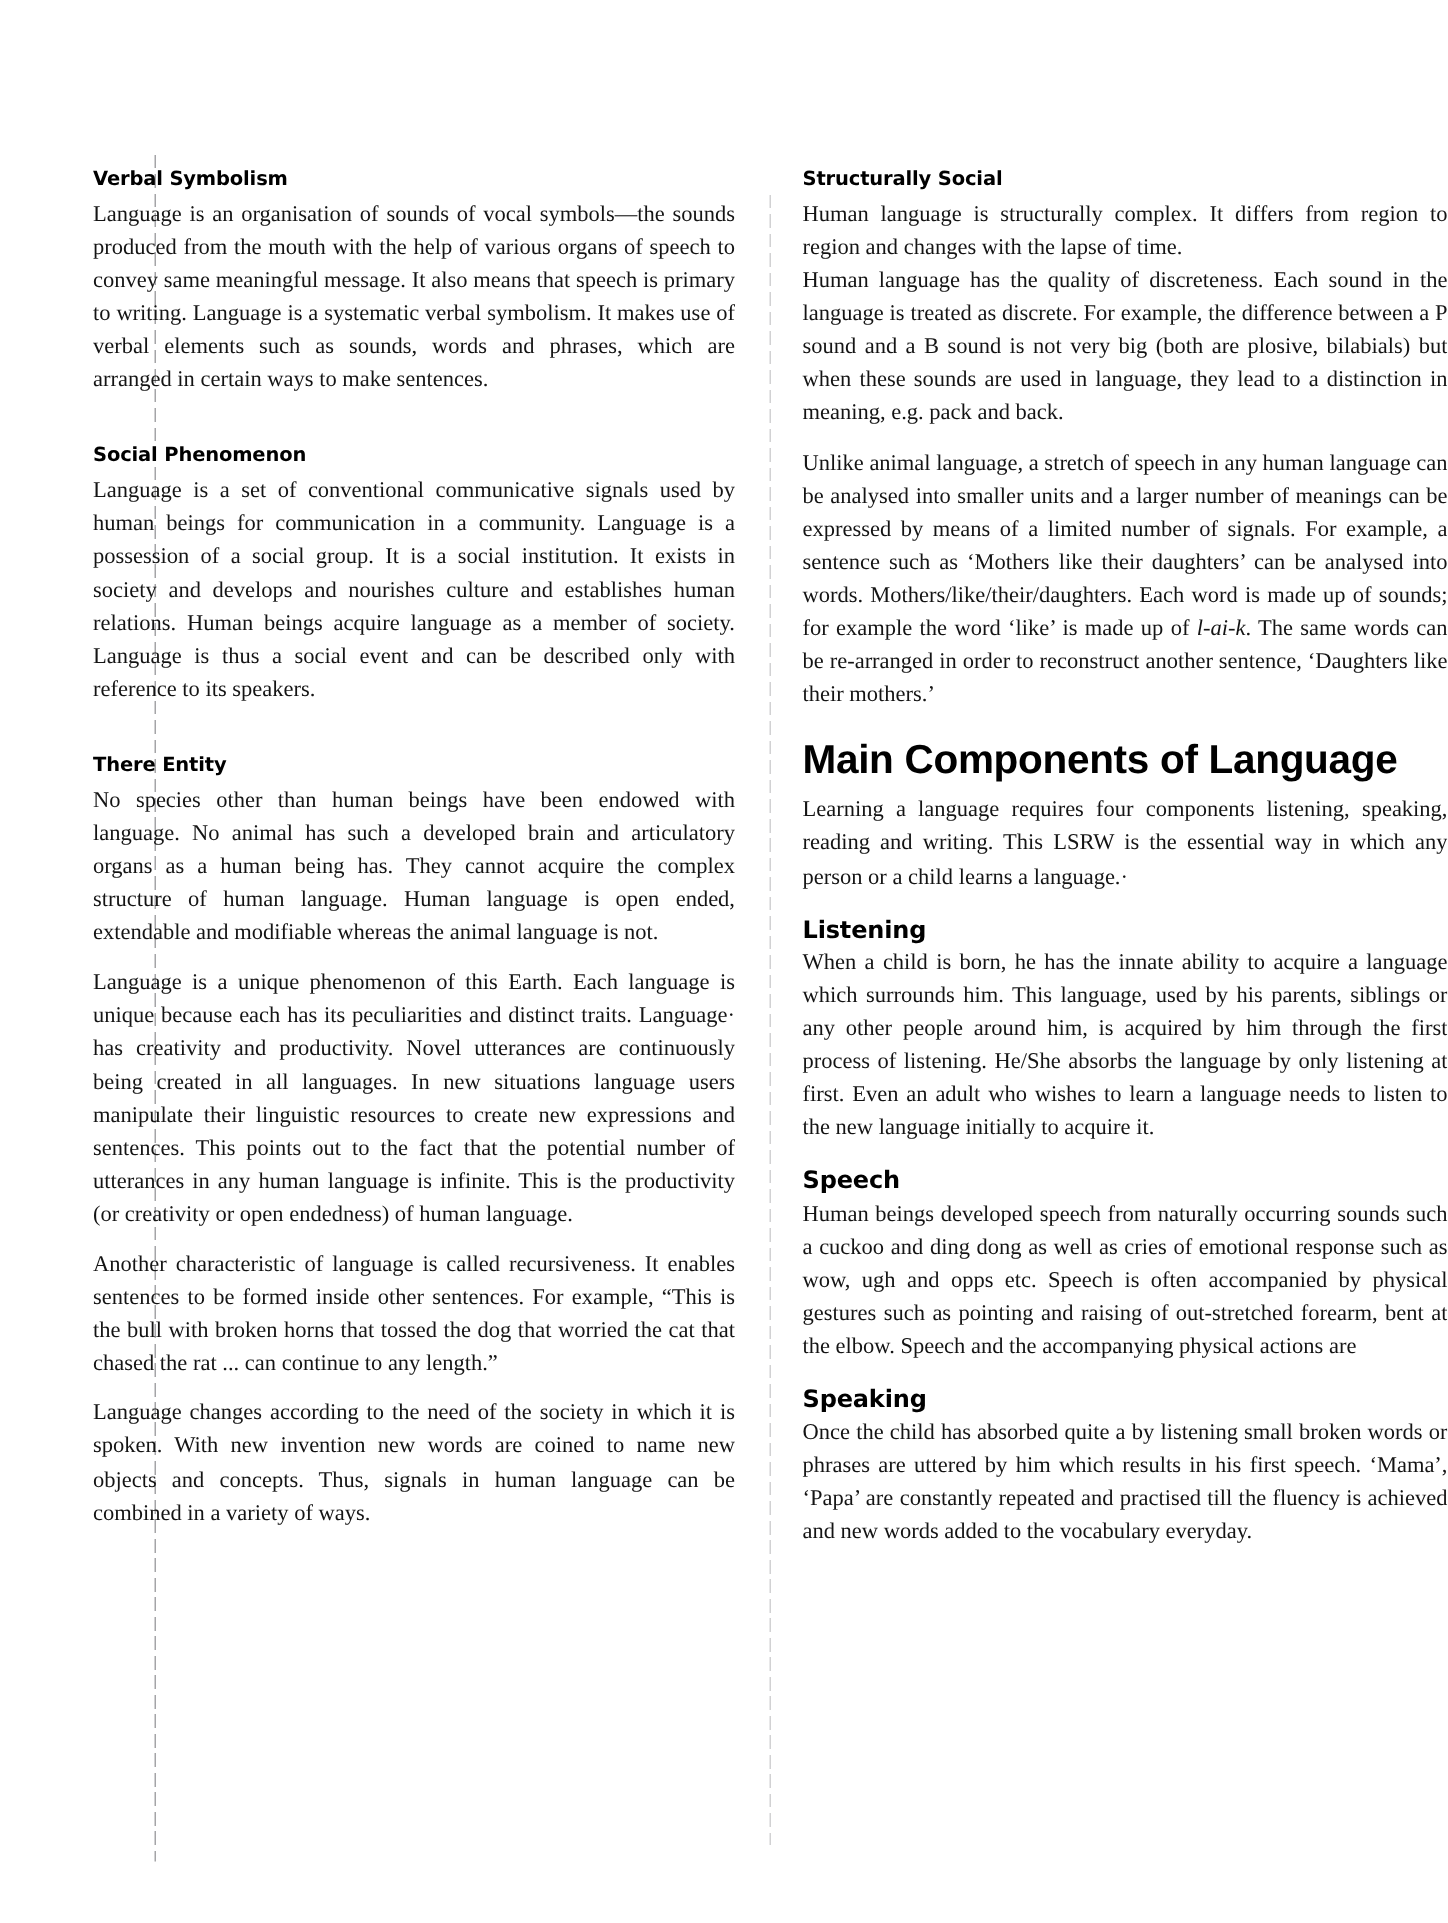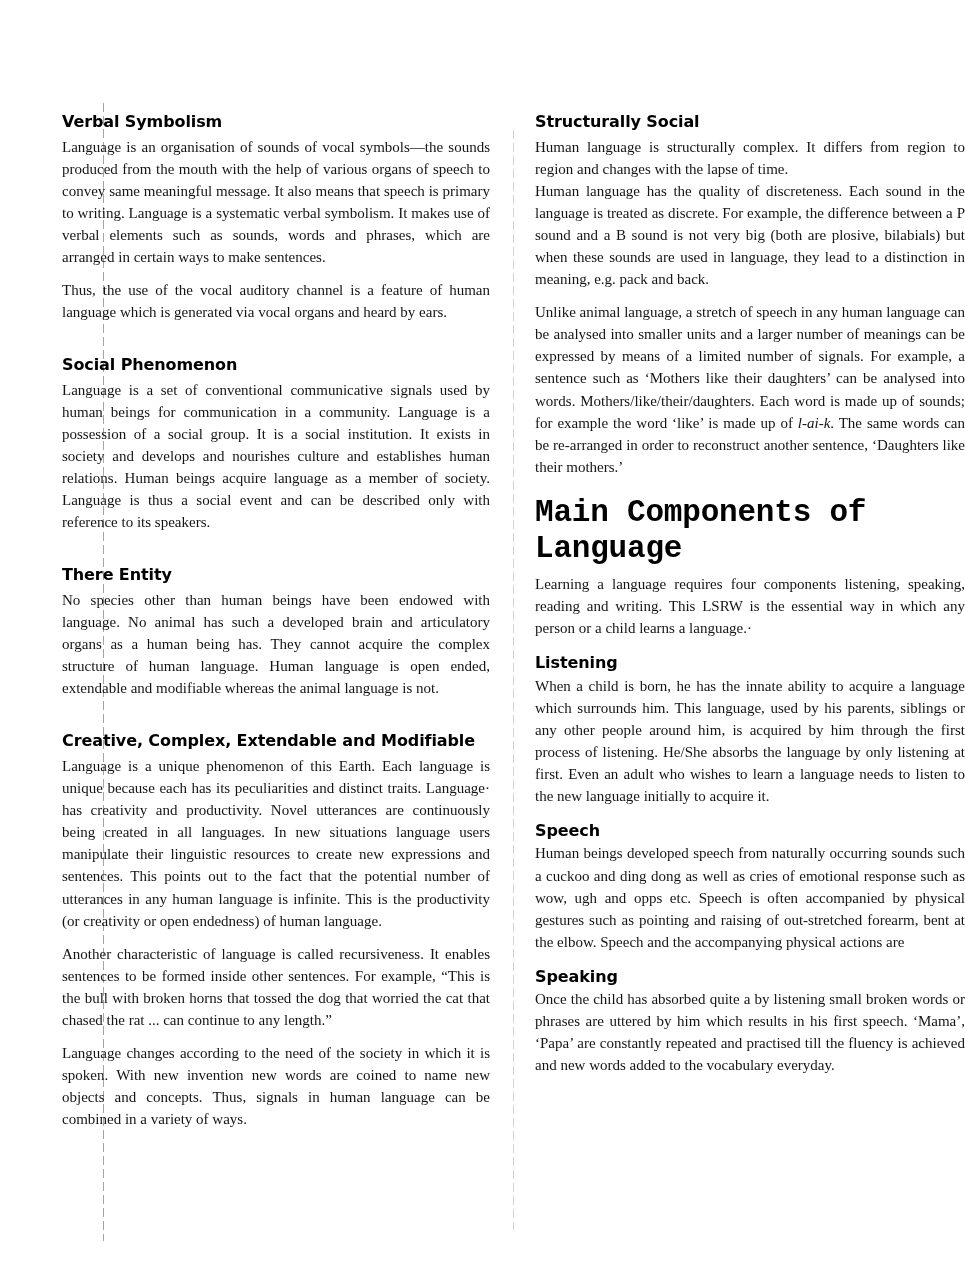--- a/index.html
+++ b/index.html
@@ -56,31 +56,31 @@
     height: 1138px;
   }
   .scanline-right {
     left: 513px;
     top: 130px;
     height: 1100px;
     opacity: 0.5;
   }
 
   h1.doc-h1 {
-    font-family: Liberation Mono, monospace;
-    font-size: 31px;
+    font-family: Liberation Sans, sans-serif;
+    font-size: 27px;
     font-weight: 700;
     letter-spacing: -0.2px;
     color: #000;
     margin: 17px 0 7px 0;
     line-height: 1.15;
   }
   h2.doc-h2 {
     font-family: "DejaVu Sans", sans-serif;
-    font-size: 16px;
+    font-size: 13px;
     font-weight: 700;
     letter-spacing: -0.1px;
     color: #000;
     margin: 32px 0 4px 0;
     line-height: 1.22;
   }
   h3.doc-h3 {
     font-family: "DejaVu Sans", sans-serif;
     font-size: 16px;
     font-weight: 700;
@@ -118,35 +118,33 @@
   <div class="scanline scanline-left"></div>
   <div class="scanline scanline-right"></div>
 
   <div class="columns">
 
     <div class="col col-left">
 
       <section>
         <h2 class="doc-h2 first">Verbal Symbolism</h2>
         <p class="doc-p">Language is an organisation of sounds of vocal symbols—the sounds produced from the mouth with the help of various organs of speech to convey same meaningful message. It also means that speech is primary to writing. Language is a systematic verbal symbolism. It makes use of verbal elements such as sounds, words and phrases, which are arranged in certain ways to make sentences.</p>
-        <p class="doc-p">Thus, the use of the vocal auditory channel is a feature of human language which is generated via vocal organs and heard by ears.</p>
       </section>
 
       <section>
         <h2 class="doc-h2">Social Phenomenon</h2>
         <p class="doc-p">Language is a set of conventional communicative signals used by human beings for communication in a community. Language is a possession of a social group. It is a social institution. It exists in society and develops and nourishes culture and establishes human relations. Human beings acquire language as a member of society. Language is thus a social event and can be described only with reference to its speakers.</p>
       </section>
 
       <section>
         <h2 class="doc-h2">There Entity</h2>
         <p class="doc-p">No species other than human beings have been endowed with language. No animal has such a developed brain and articulatory organs as a human being has. They cannot acquire the complex structure of human language. Human language is open ended, extendable and modifiable whereas the animal language is not.</p>
       </section>
 
       <section>
-        <h2 class="doc-h2">Creative, Complex, Extendable and Modifiable</h2>
         <p class="doc-p">Language is a unique phenomenon of this Earth. Each language is unique because each has its peculiarities and distinct traits. Language· has creativity and productivity. Novel utterances are continuously being created in all languages. In new situations language users manipulate their linguistic resources to create new expressions and sentences. This points out to the fact that the potential number of utterances in any human language is infinite. This is the productivity (or creativity or open endedness) of human language.</p>
         <p class="doc-p">Another characteristic of language is called recursiveness. It enables sentences to be formed inside other sentences. For example, “This is the bull with broken horns that tossed the dog that worried the cat that chased the rat ... can continue to any length.”</p>
         <p class="doc-p tight">Language changes according to the need of the society in which it is spoken. With new invention new words are coined to name new objects and concepts. Thus, signals in human language can be combined in a variety of ways.</p>
       </section>
 
     </div>
 
     <div class="col col-right">
 
       <section>

